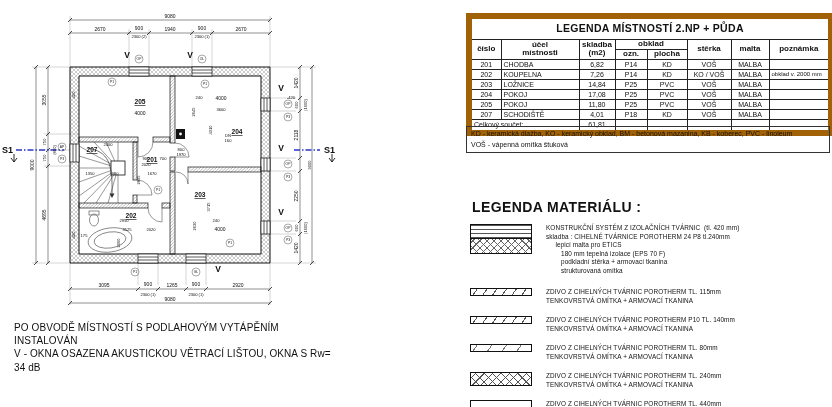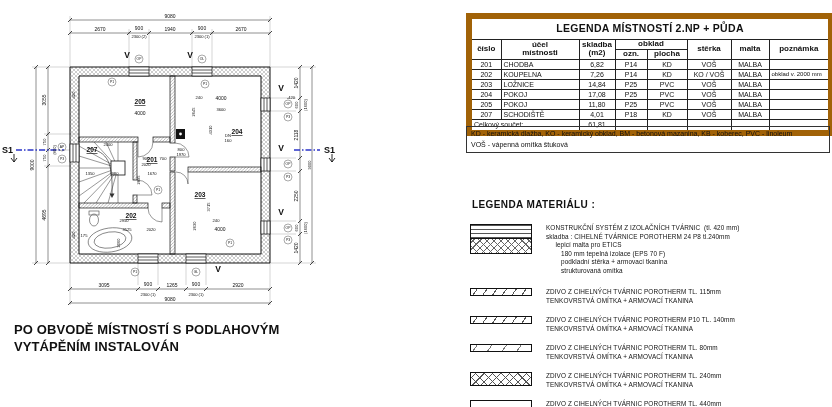--- a/index.html
+++ b/index.html
@@ -6,42 +6,42 @@
   .page{position:relative;width:832px;height:407px;background:#fff;overflow:hidden;
         font-family:"Liberation Sans",sans-serif;color:#111;}
   svg text{fill:#111;font-family:"Liberation Sans",sans-serif;}
   .dim{font-size:5px;text-anchor:middle;}
   .dim.s1{font-size:4.1px;}
   .room{font-size:6.6px;font-weight:bold;text-decoration:underline;text-anchor:middle;}
   .vmark{font-size:8.5px;font-weight:bold;text-anchor:middle;}
   .ptxt{font-size:3.4px;text-anchor:middle;}
   .s1txt{font-size:9px;font-weight:bold;}
   
-  .plan-note{position:absolute;left:14px;top:321px;width:330px;font-size:13px;
-             font-weight:bold;line-height:1.32;letter-spacing:.1px;}
+  .plan-note{position:absolute;left:14px;top:321px;width:330px;font-size:10px;
+             font-weight:normal;line-height:1.32;letter-spacing:.1px;}
   
   .room-table{position:absolute;left:466px;top:13px;width:362px;border-collapse:collapse;
               table-layout:fixed;font-size:7px;}
   .room-table th,.room-table td{border:1px solid #222;padding:0 2px;text-align:center;
               overflow:hidden;white-space:nowrap;}
   .room-table{border:6px solid #a16207;}
   .room-table .ttl{font-size:10.5px;font-weight:bold;height:20px;letter-spacing:.3px;}
   .room-table thead th{font-weight:bold;font-size:8px;white-space:pre-line;line-height:1.1;}
   .room-table tbody td{height:9px;line-height:1;}
   .room-table td.c1{text-align:left;}
   .room-table td.c7{text-align:left;font-size:6px;}
   .room-table .total td{height:10px;line-height:1;}
   .room-table .total .tl{text-align:left;}
   col.w0{width:32px}col.w1{width:78px}col.w2{width:36px}col.w3{width:32px}
   col.w4{width:40px}col.w5{width:44px}col.w6{width:38px}col.w7{width:62px}
   
   .abbr-box{position:absolute;left:466px;top:126px;width:354px;border:1px solid #333;
             font-size:7px;line-height:1.5;padding:2px 4px;}
   
-  .mat-head{position:absolute;left:472px;top:199px;font-size:10px;font-weight:bold;letter-spacing:.4px;}
+  .mat-head{position:absolute;left:472px;top:199px;font-size:14px;font-weight:bold;letter-spacing:.4px;}
   .mat-list{position:absolute;left:470px;top:224px;width:358px;}
   .mat-item{display:flex;gap:14px;align-items:flex-start;margin-bottom:11px;}
   .mat-text{font-size:6.4px;line-height:1.33;white-space:pre;letter-spacing:.1px;}
   .swatch{flex:0 0 62px;border:1px solid #111;box-sizing:border-box;}
   .swatch.sys{height:30px;margin-bottom:2px;background-image:
       linear-gradient(#111,#111),
       repeating-linear-gradient(180deg,#555 0 1px,transparent 1px 4px),
       repeating-linear-gradient(45deg,#666 0 1px,transparent 1px 5px),
       repeating-linear-gradient(-45deg,#666 0 1px,transparent 1px 5px);
       background-size:100% 1px,100% 13px,100% 16px,100% 16px;
@@ -264,20 +264,21 @@
         <text x="288" y="241.4" class="ptxt">P3</text>
         <circle cx="135" cy="272" r="4" fill="none" stroke="#555" stroke-width="0.5"></circle>
         <text x="135" y="273.4" class="ptxt">P1</text>
         <circle cx="196" cy="272" r="4" fill="none" stroke="#555" stroke-width="0.5"></circle>
         <text x="196" y="273.4" class="ptxt">GL</text>
       </g>
   </svg>
 
   <div class="plan-note">
     <div>PO OBVODĚ MÍSTNOSTÍ S PODLAHOVÝM VYTÁPĚNÍM INSTALOVÁN</div>
+    <div>V - OKNA OSAZENA AKUSTICKOU VĚTRACÍ LIŠTOU, OKNA S Rw= 34 dB</div>
   </div>
 
   <table class="room-table">
     <colgroup>
       <col class="w0">
         <col class="w1">
         <col class="w2">
         <col class="w3">
       <col class="w4">
         <col class="w5">

